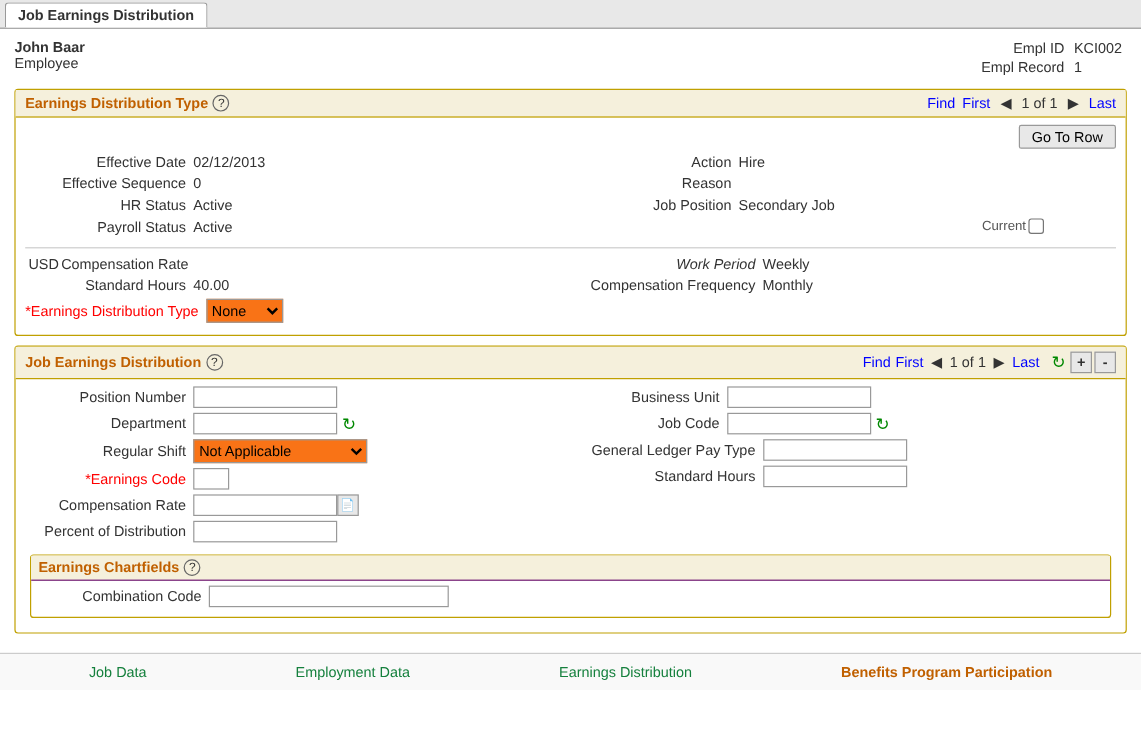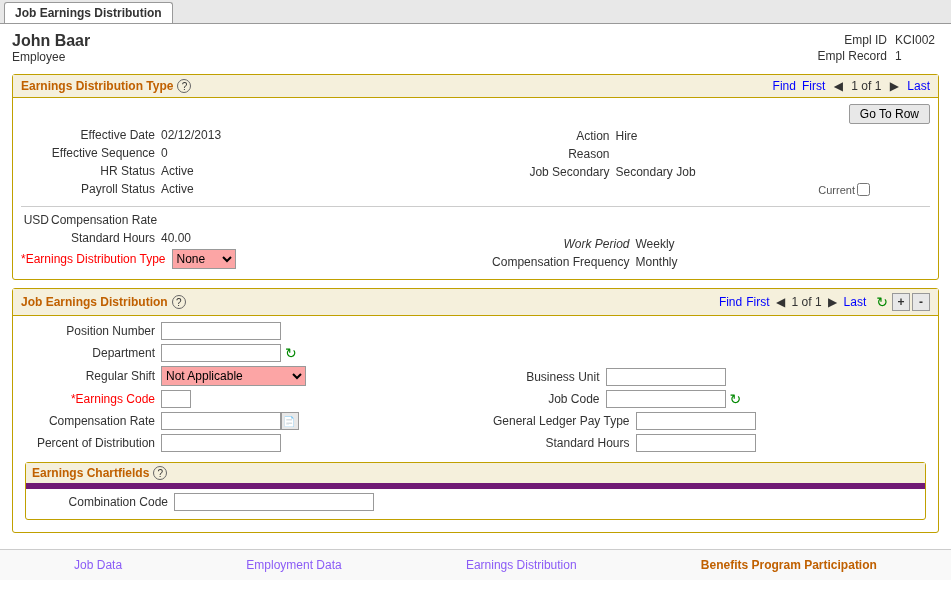--- a/index.html
+++ b/index.html
@@ -5,21 +5,21 @@
     * { box-sizing: border-box; margin: 0; padding: 0; }
     body { font-family: Arial, sans-serif; font-size: 12px; background: #fff; color: #333; width: 951px; }
 
     .tab-bar { background: #e8e8e8; border-bottom: 1px solid #999; padding: 2px 0 0 4px; }
     .tab { display: inline-block; background: #d0e4f7; border: 1px solid #999; border-bottom: none; padding: 3px 10px; font-size: 12px; color: #333; cursor: pointer; border-radius: 3px 3px 0 0; }
     .tab.active { background: #fff; font-weight: bold; }
 
     .main-content { padding: 8px 12px; }
 
     .person-header { display: flex; justify-content: space-between; margin-bottom: 10px; }
-    .person-name { font-size: 16px; font-weight: bold; color: #333; }
+    .person-name { font-size: 12px; font-weight: bold; color: #333; }
     .person-title { font-size: 12px; color: #333; }
     .person-ids { font-size: 12px; color: #333; text-align: left; }
     .person-ids table { border-collapse: collapse; }
     .person-ids td { padding: 1px 4px; }
     .label-td { text-align: right; color: #333; }
     .value-td { color: #333; font-weight: normal; }
 
     .section { border: 1px solid #c0a000; border-radius: 3px; margin-bottom: 8px; }
     .section-header { background: #f5f0dc; padding: 4px 8px; display: flex; align-items: center; justify-content: space-between; border-bottom: 1px solid #c0a000; }
     .section-title { color: #c06000; font-weight: bold; font-size: 12px; }
@@ -28,45 +28,45 @@
     .nav-link { color: #00f; cursor: pointer; text-decoration: none; font-size: 12px; }
     .nav-arrow { width: 14px; height: 14px; display: inline-flex; align-items: center; justify-content: center; cursor: pointer; }
     .go-to-row-btn { background: #e8e8e8; border: 1px solid #999; padding: 2px 10px; cursor: pointer; font-size: 12px; border-radius: 2px; }
 
     .section-body { padding: 6px 8px; }
 
     .form-row { display: flex; align-items: center; margin-bottom: 4px; }
     .form-label { color: #333; text-align: right; min-width: 140px; padding-right: 6px; font-size: 12px; }
     .form-value { font-size: 12px; color: #333; }
     .form-input { border: 1px solid #999; height: 18px; font-size: 12px; padding: 1px 3px; background: #fff; }
-    .form-select { border: 1px solid #999; height: 20px; font-size: 12px; background: #fca5a5; }
-
-    .two-col { display: flex; gap: 0; align-items: flex-end; }
+    .form-select { border: 1px solid #999; height: 20px; font-size: 12px; background: #f97316; }
+
+    .two-col { display: flex; gap: 0; }
     .col-left { flex: 1; }
     .col-right { flex: 1; }
 
     .divider { border-top: 1px solid #ccc; margin: 6px 0; }
 
     .icon-refresh { color: #080; cursor: pointer; font-size: 14px; }
     .icon-lookup { width: 18px; height: 18px; display: inline-flex; align-items: center; justify-content: center; border: 1px solid #999; background: #e8e8e8; cursor: pointer; font-size: 10px; }
 
     .add-del-btns { display: inline-flex; gap: 2px; }
     .add-btn { width: 18px; height: 18px; background: #e8e8e8; border: 1px solid #999; display: inline-flex; align-items: center; justify-content: center; cursor: pointer; font-size: 12px; font-weight: bold; }
     .del-btn { width: 18px; height: 18px; background: #e8e8e8; border: 1px solid #999; display: inline-flex; align-items: center; justify-content: center; cursor: pointer; font-size: 12px; font-weight: bold; }
 
     .current-label { font-size: 11px; color: #555; }
     .current-checkbox { margin-left: 2px; }
 
     .sub-section { border: 1px solid #c0a000; border-radius: 3px; margin: 6px 4px; }
-    .sub-section-header { background: #f5f0dc; padding: 3px 6px; display: flex; align-items: center; border-bottom: 6px solid #701a75; }
+    .sub-section-header { background: #f5f0dc; padding: 3px 6px; display: flex; align-items: center; border-bottom: 1px solid #701a75; }
     .sub-section-title { color: #c06000; font-weight: bold; font-size: 12px; }
     .sub-section-body { padding: 4px 8px; }
 
     .bottom-nav { border-top: 1px solid #ccc; padding: 8px 12px; display: flex; justify-content: space-around; background: #f9f9f9; }
-    .bottom-nav-link { color: #8b5cf6; cursor: pointer; font-size: 12px; text-decoration: none; }
+    .bottom-nav-link { color: #15803d; cursor: pointer; font-size: 12px; text-decoration: none; }
     .bottom-nav-link.orange { color: #c06000; font-weight: bold; }
   </style>
 </head>
 <body>
 
 <div class="tab-bar">
   <div class="tab active">Job Earnings Distribution</div>
 </div>
 
 <div class="main-content">
@@ -133,21 +133,21 @@
         <div class="col-right">
           <div class="form-row">
             <span class="form-label" style="min-width:140px;">Action</span>
             <span class="form-value">Hire</span>
           </div>
           <div class="form-row">
             <span class="form-label" style="min-width:140px;">Reason</span>
             <span class="form-value"></span>
           </div>
           <div class="form-row">
-            <span class="form-label" style="min-width:140px;">Job Secondary</span>
+            <span class="form-label" style="min-width:140px;">Job Position</span>
             <span class="form-value">Secondary Job</span>
           </div>
           <div class="form-row" style="justify-content:flex-end; padding-right:60px;">
             <span class="current-label">Current</span>
             <input type="checkbox" class="current-checkbox" style="">
           </div>
         </div>
       </div>
       <div class="divider"></div>
       <div class="two-col">

